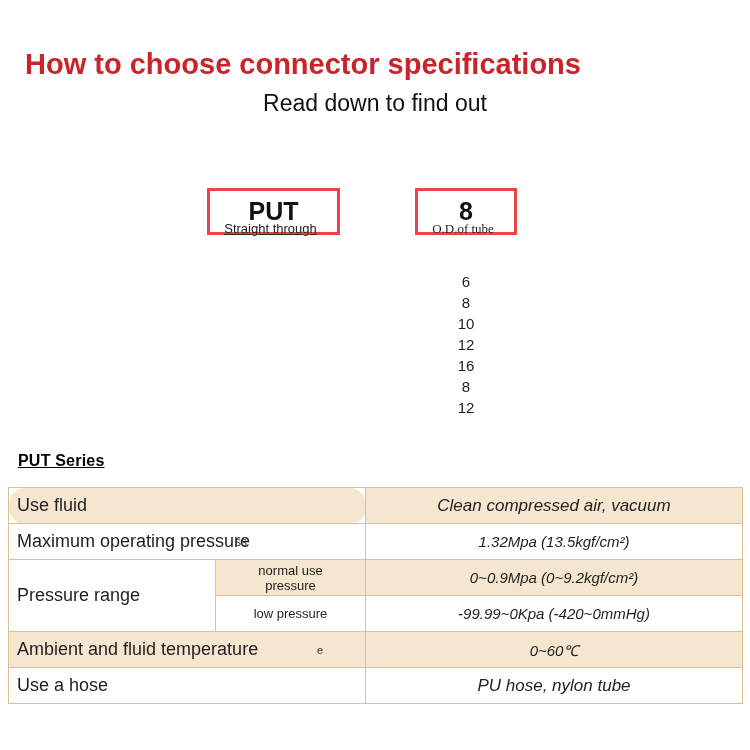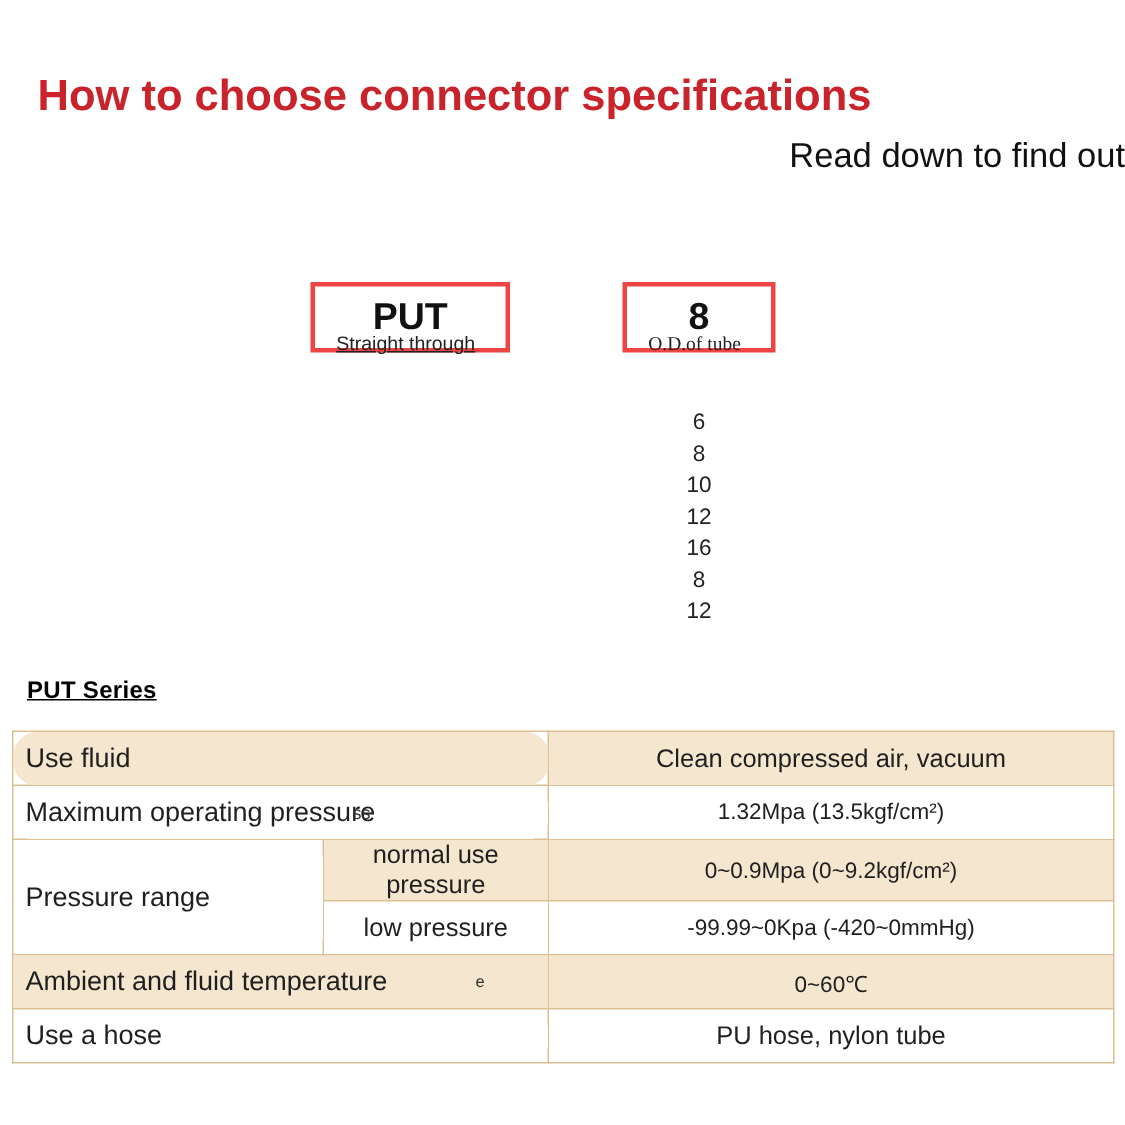--- a/index.html
+++ b/index.html
@@ -5,21 +5,21 @@
   html,body{margin:0;padding:0;background:#ffffff;}
   .page{
     position:relative;width:750px;height:750px;background:#ffffff;
     font-family:"Liberation Sans", sans-serif;color:#1f1f1f;overflow:hidden;
   }
   .title{
     position:absolute;top:48px;left:0;width:606px;text-align:center;
     font-size:29px;font-weight:bold;color:#c9242b;margin:0;
   }
   .subtitle{
-    position:absolute;top:90px;left:0;width:750px;text-align:right;
+    position:absolute;top:90px;left:0;width:750px;text-align:center;
     font-size:23px;font-weight:400;color:#111;margin:0;
   }
   .code-box{
     position:absolute;top:168px;height:41px;border:3px solid #ef4444;
     display:flex;align-items:center;justify-content:center;
     font-size:25px;font-weight:bold;color:#111;background:#fff;margin-top:20px;
   }
   .code-box.model{left:207px;width:127px;}
   .code-box.size{left:415px;width:96px;}
   .code-label{
@@ -38,25 +38,25 @@
   }
   table.spec{
     position:absolute;top:487px;left:8px;width:734px;
     border-collapse:collapse;table-layout:fixed;
   }
   table.spec td{
     border:1px solid #debf94;height:36px;padding:0 0 0 8px;
     font-size:18px;color:#1f1f1f;position:relative;box-sizing:border-box;
   }
   table.spec td.value{
-    text-align:center;font-size:15px;padding:0 4px;
+    text-align:center;font-size:15px;padding:0 4px;font-style:italic;
   }
   table.spec td.value.big{font-size:17px;}
   table.spec td.sublabel{
-    text-align:center;font-size:17px;padding:0 16px;
+    text-align:center;font-size:13px;padding:0 16px;
   }
   .peach{background:#f4e6cf;}
   .white{background:#ffffff;}
   td.span-label{font-size:18px;border-radius:16px;}
   td.temp-label{font-size:17px;}
   .artifact{
     position:absolute;top:50%;transform:translateY(-50%);
     font-size:12px;color:#333;
   }
   .artifact.ss{left:226px;}

